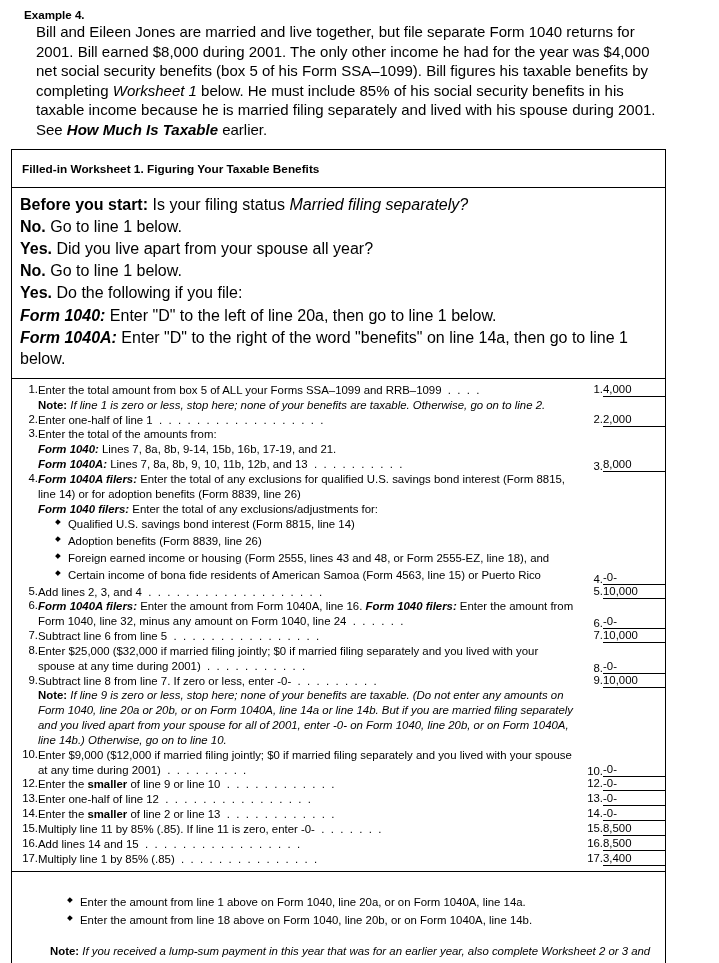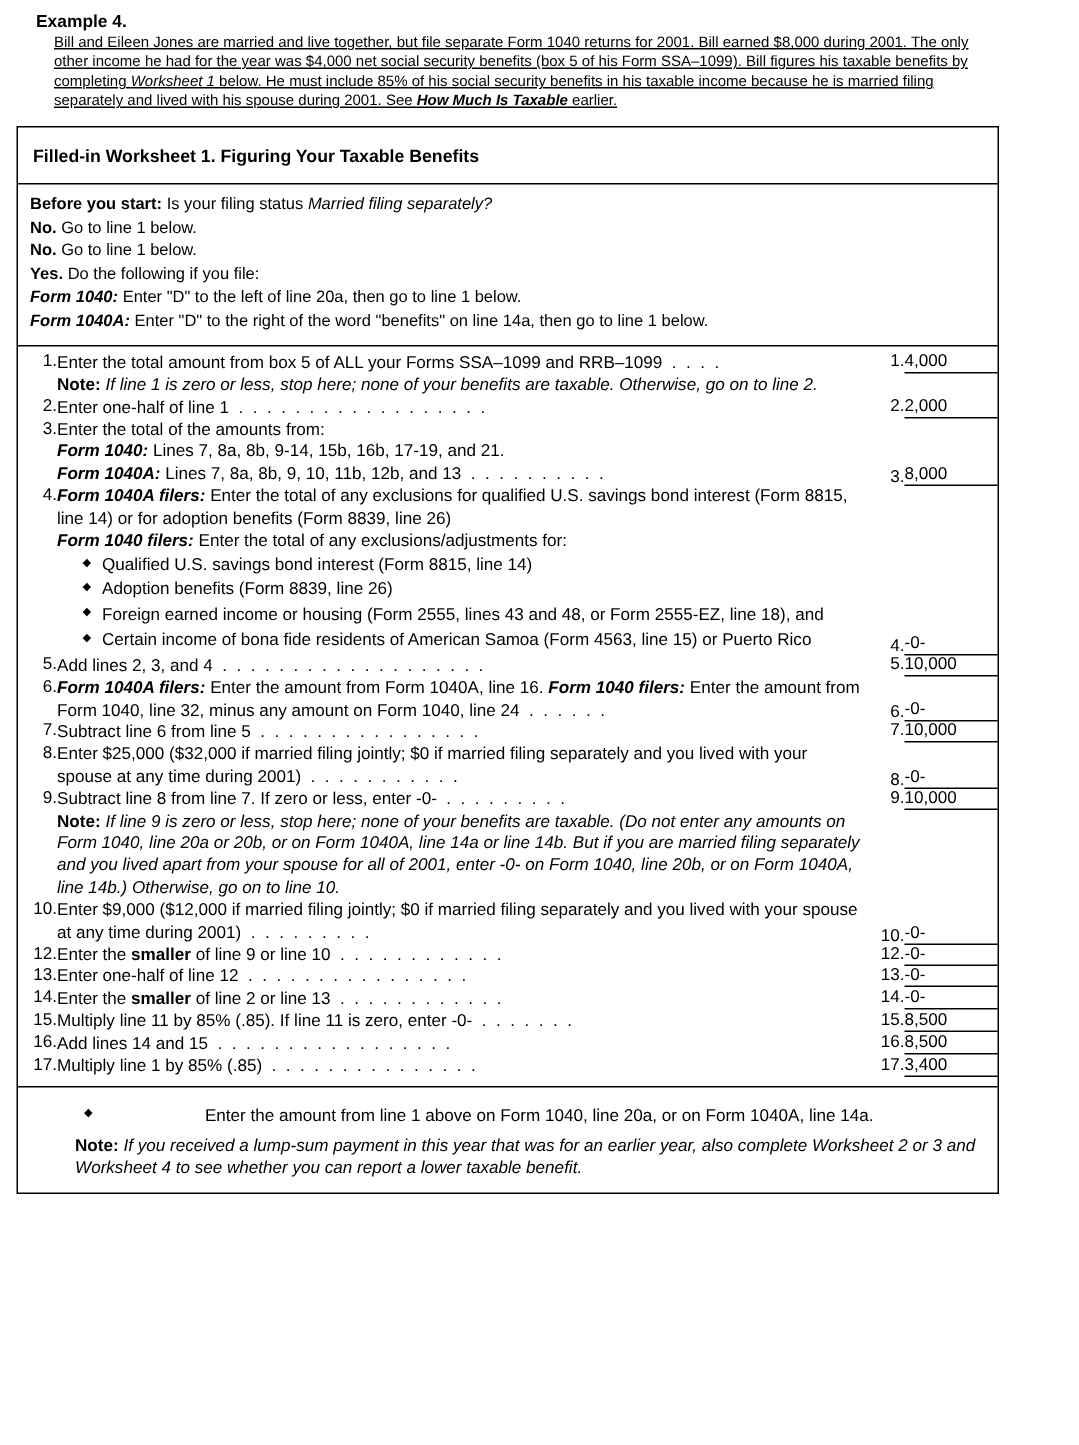--- a/index.html
+++ b/index.html
@@ -23,22 +23,21 @@
   }
   
   .example-title {
     font-weight: bold;
     font-size: 11.6px;
     margin: 2px 0 1px 18px;
   }
   .example-body {
     margin: 0 6px 0 30px;
     line-height: 1.30;
-    font-size: 10px;
-    text-decoration: underline;
+    font-size: 15px;
   }
   .example-body i { font-style: italic; }
   .bi { font-weight: bold; font-style: italic; }
 
   
   .ws-box {
     margin: 10px 5px 0 5px;
     border: 1.4px solid #000;
     box-sizing: border-box;
   }
@@ -46,21 +45,21 @@
     font-weight: bold;
     font-size: 11.8px;
     padding: 12px 0 11px 10px;
     border-bottom: 1.4px solid #000;
   }
   
   .bys {
     padding: 6px 8px 8px 8px;
     border-bottom: 1.4px solid #000;
     line-height: 1.32;
-    font-size: 11px;
+    font-size: 16px;
   }
   .bys .lbl { font-weight: bold; }
   .bys .row { margin: 0 0 1px 0; }
   .ind1 { margin-left: 34px; }
   .ind2 { margin-left: 68px; }
   .ind3 { margin-left: 102px; }
 
   
   table.lines {
     border-collapse: collapse;
@@ -130,24 +129,23 @@
     top: 0px;
     font-size: 7.5px;
   }
   
   .ws-foot {
     padding: 7px 10px 8px 10px;
     line-height: 1.32;
     font-size: 11.4px;
   }
   ul.foot {
-    margin: 5px;
+    margin: 16px;
     padding: 0 0 0 42px;
     list-style: none;
-    text-align: center;
   }
   ul.foot li {
     position: relative;
     margin-bottom: 3px;
   }
   ul.foot li:before {
     content: "\25C6";
     position: absolute;
     left: -13px;
     top: 0px;
@@ -170,20 +168,21 @@
 
     <div class="ws-title">Filled-in Worksheet 1.  Figuring Your Taxable Benefits</div>
 
     <div class="bys">
       <div class="row">
         <span class="lbl">Before you start:</span>
         <span>Is your filing status </span><span class="ital">Married filing separately?</span>
       </div>
       <div>
           <div class="row ind1"><span class="lbl">No.</span><span> Go to line 1 below.</span></div>
+          <div class="row ind1"><span class="lbl">Yes.</span><span> Did you live apart from your spouse all year?</span></div>
           <div class="row ind2"><span class="lbl">No.</span><span> Go to line 1 below.</span></div>
           <div class="row ind2"><span class="lbl">Yes.</span><span> Do the following if you file:</span></div>
           <div class="row ind3"><span class="bi">Form 1040:</span><span> Enter "D" to the left of line 20a, then go to line 1 below.</span></div>
           <div class="row ind3"><span class="bi">Form 1040A:</span><span> Enter "D" to the right of the word "benefits" on line 14a, then go to line 1 below.</span></div>
         </div>
     </div>
 
     <div class="lines-wrap">
       <table class="lines">
         <tbody>
@@ -320,18 +319,19 @@
                 <div class="amtbox">3,400</div>
               </td>
             </tr>
           </tbody>
       </table>
     </div>
 
     <div class="ws-foot">
       <ul class="foot">
           <li>Enter the amount from line 1 above on Form 1040, line 20a, or on Form 1040A, line 14a.</li>
+          <li>Enter the amount from line 18 above on Form 1040, line 20b, or on Form 1040A, line 14b.</li>
         </ul>
       <div class="foot-note"><b>Note:</b> <i>If you received a lump-sum payment in this year that was for an earlier year, also complete Worksheet 2 or 3 and Worksheet 4 to see whether you can report a lower taxable benefit.</i></div>
     </div>
 
   </div>
 </div>
 
 </body></html>

